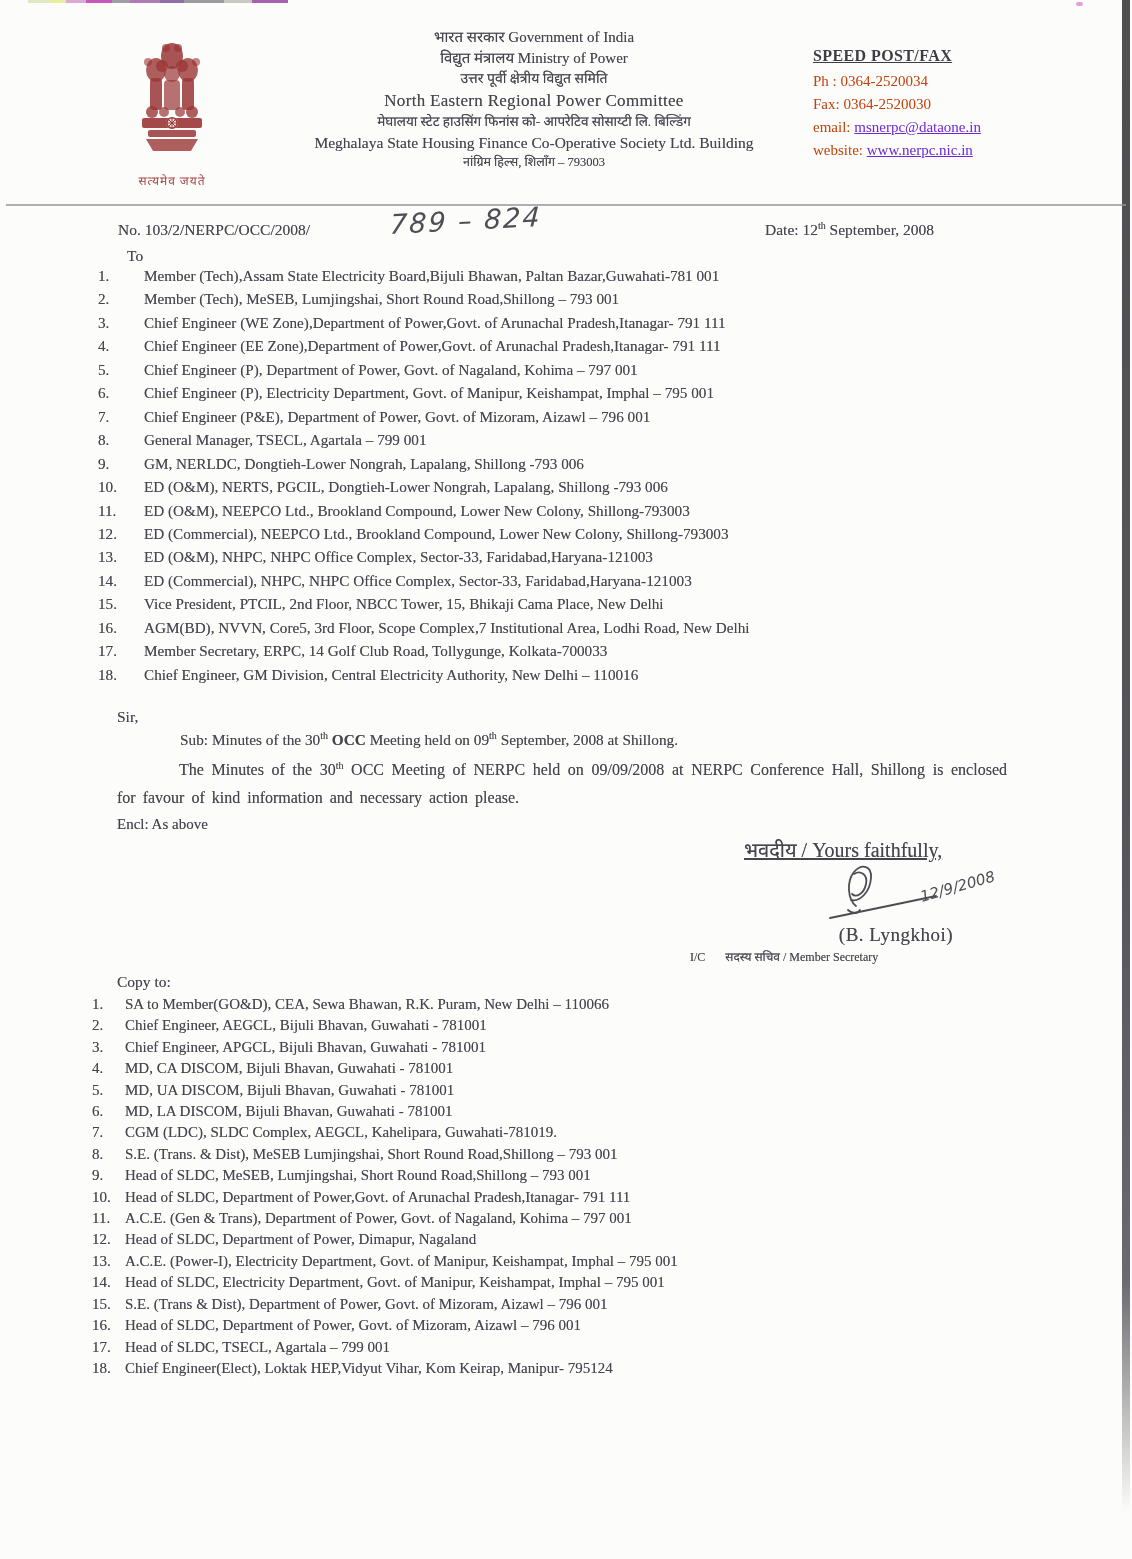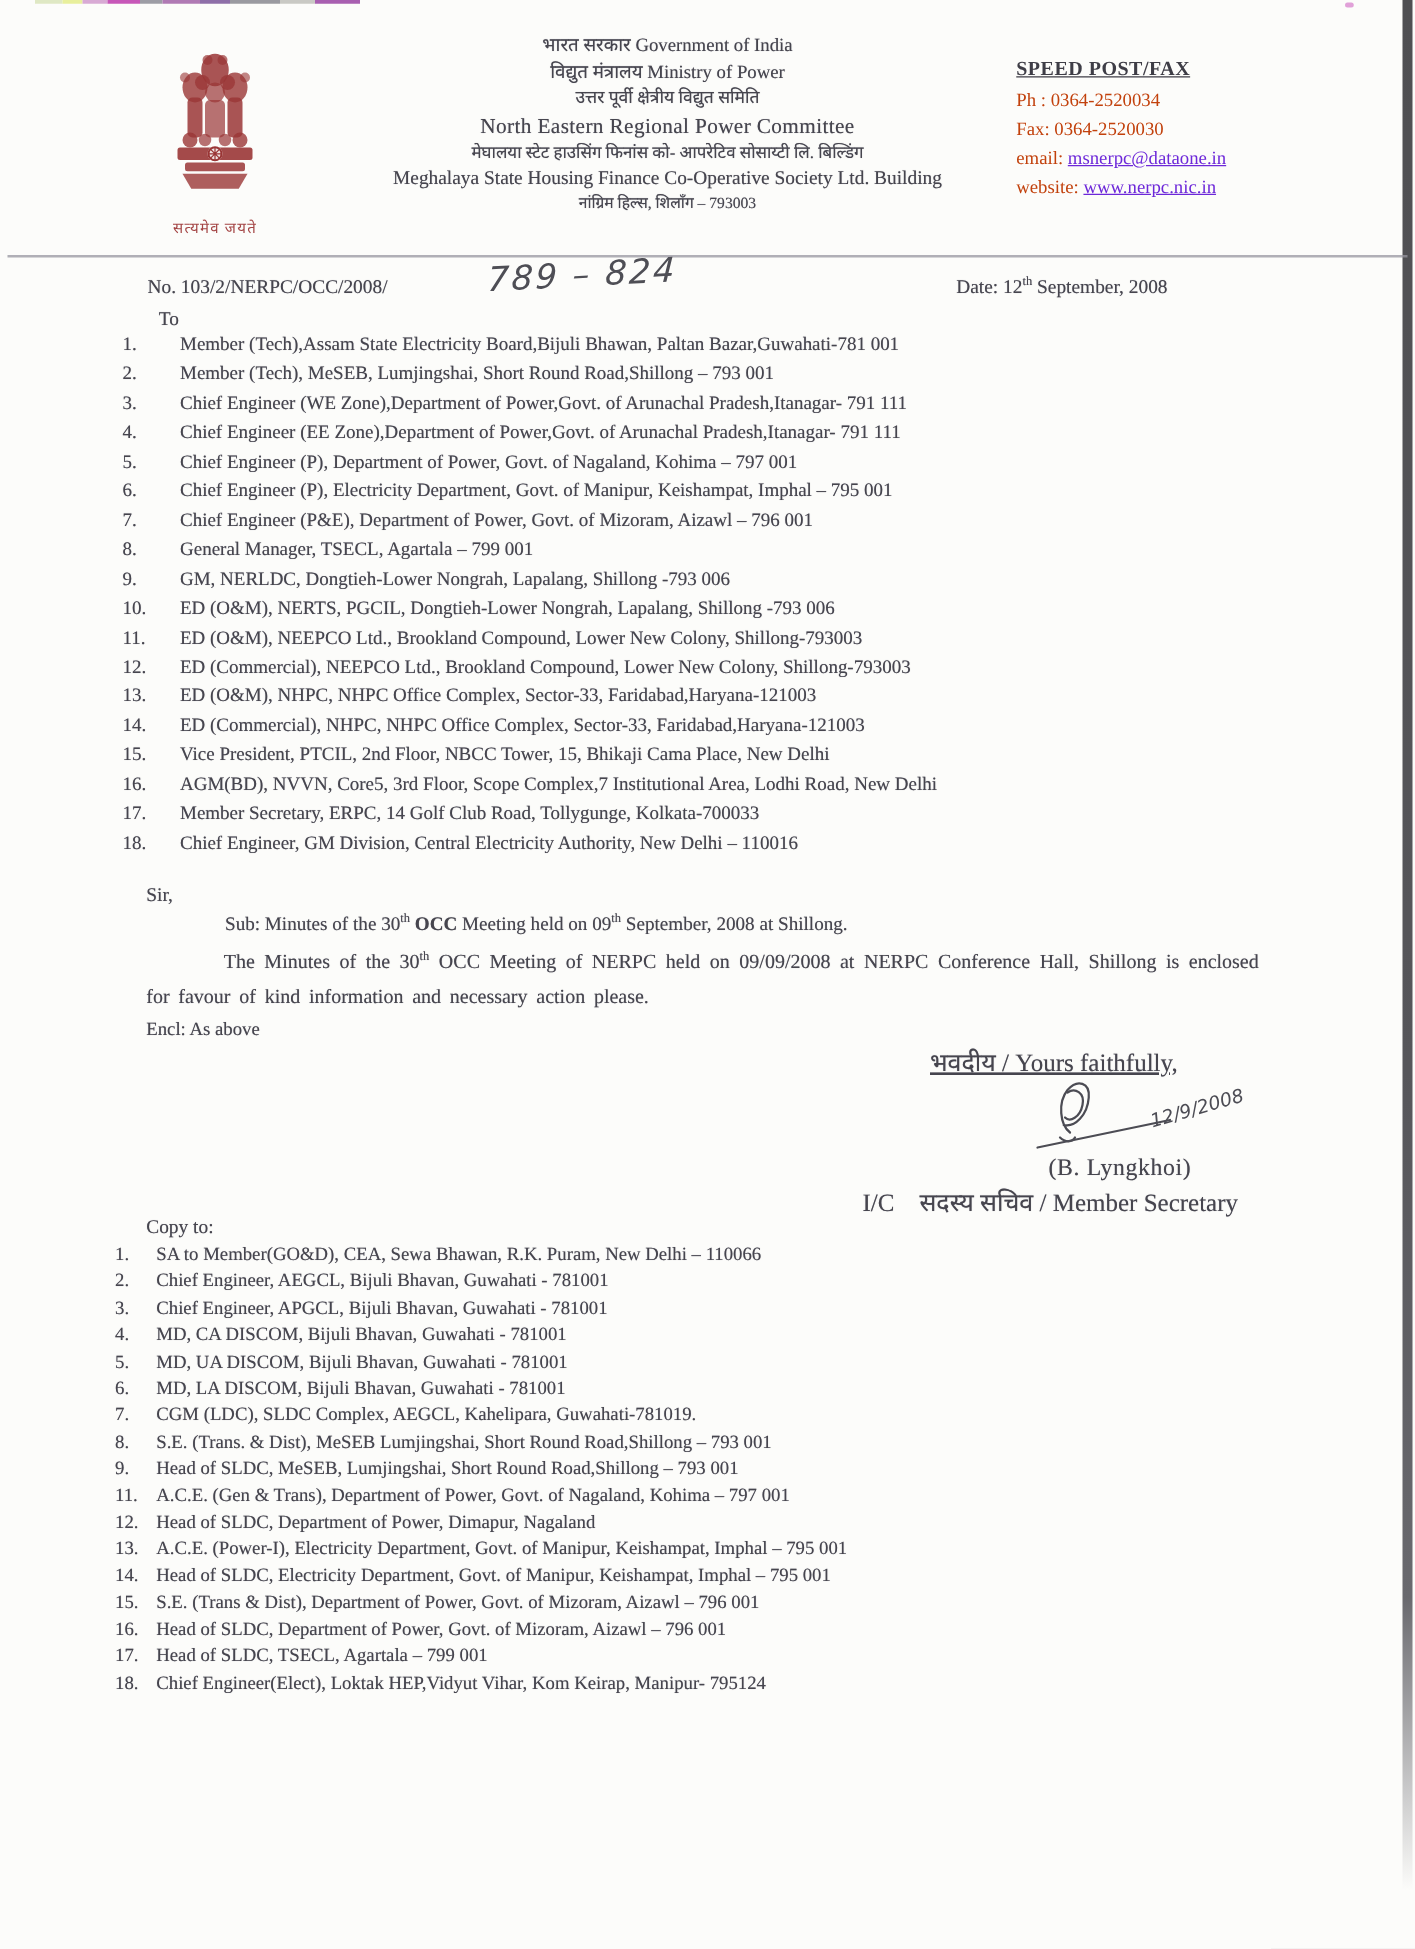--- a/index.html
+++ b/index.html
@@ -61,21 +61,21 @@
   #sub { left: 180px; top: 731px; font-size: 15.3px; }
   #para { left: 117px; top: 756px; width: 890px; font-size: 16px; line-height: 27.5px;
           text-align: justify; text-indent: 62px; word-spacing: 3px; }
   #encl { left: 117px; top: 816px; font-size: 15px; }
 
   
   #closing   { left: 744px; top: 836px; font-size: 20px; text-decoration: underline; }
   #sig-mark  { left: 818px; top: 860px; }
   #sig-date  { font-family: "DejaVu Sans", sans-serif; font-style: italic; font-size: 15px; fill: #4c4c54; }
   #sig-name  { left: 778px; top: 924px; width: 175px; text-align: right; font-size: 19px; letter-spacing: .5px; }
-  #sig-desig { left: 690px; top: 948px; font-size: 20px; }
+  #sig-desig { left: 690px; top: 948px; font-size: 12px; }
   #sig-desig .ic { margin-right: 20px; }
 
   
   #copy-label { left: 117px; top: 973px; font-size: 15.5px; }
   #copy-list  { left: 92px; top: 994px; width: 985px; font-size: 15px; }
   #copy-list .row { line-height: 21.4px; white-space: nowrap; }
   #copy-list .num { display: inline-block; width: 33px; }
 </style>
 </head>
 <body>
@@ -281,20 +281,23 @@
       </div>
 
       <div class="row">
         <span class="num">8.</span><span class="txt">S.E. (Trans. &amp; Dist), MeSEB Lumjingshai, Short Round Road,Shillong – 793 001</span>
       </div>
 
       <div class="row">
         <span class="num">9.</span><span class="txt">Head of SLDC, MeSEB, Lumjingshai, Short Round Road,Shillong – 793 001</span>
       </div>
 
+      <div class="row">
+        <span class="num">10.</span><span class="txt">Head of SLDC, Department of Power,Govt. of Arunachal Pradesh,Itanagar- 791 111</span>
+      </div>
 
       <div class="row">
         <span class="num">11.</span><span class="txt">A.C.E. (Gen &amp; Trans), Department of Power, Govt. of Nagaland, Kohima – 797 001</span>
       </div>
 
       <div class="row">
         <span class="num">12.</span><span class="txt">Head of SLDC, Department of Power, Dimapur, Nagaland</span>
       </div>
 
       <div class="row">

